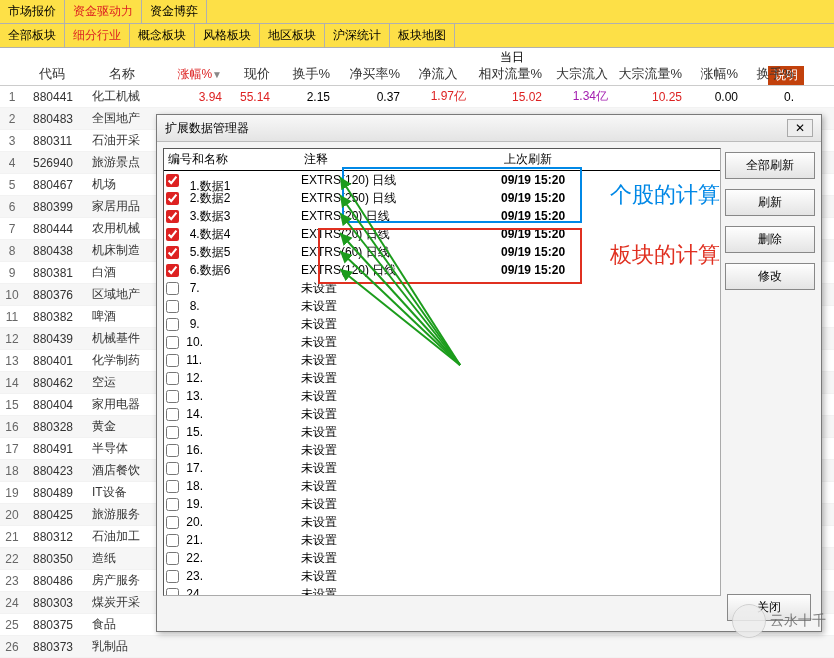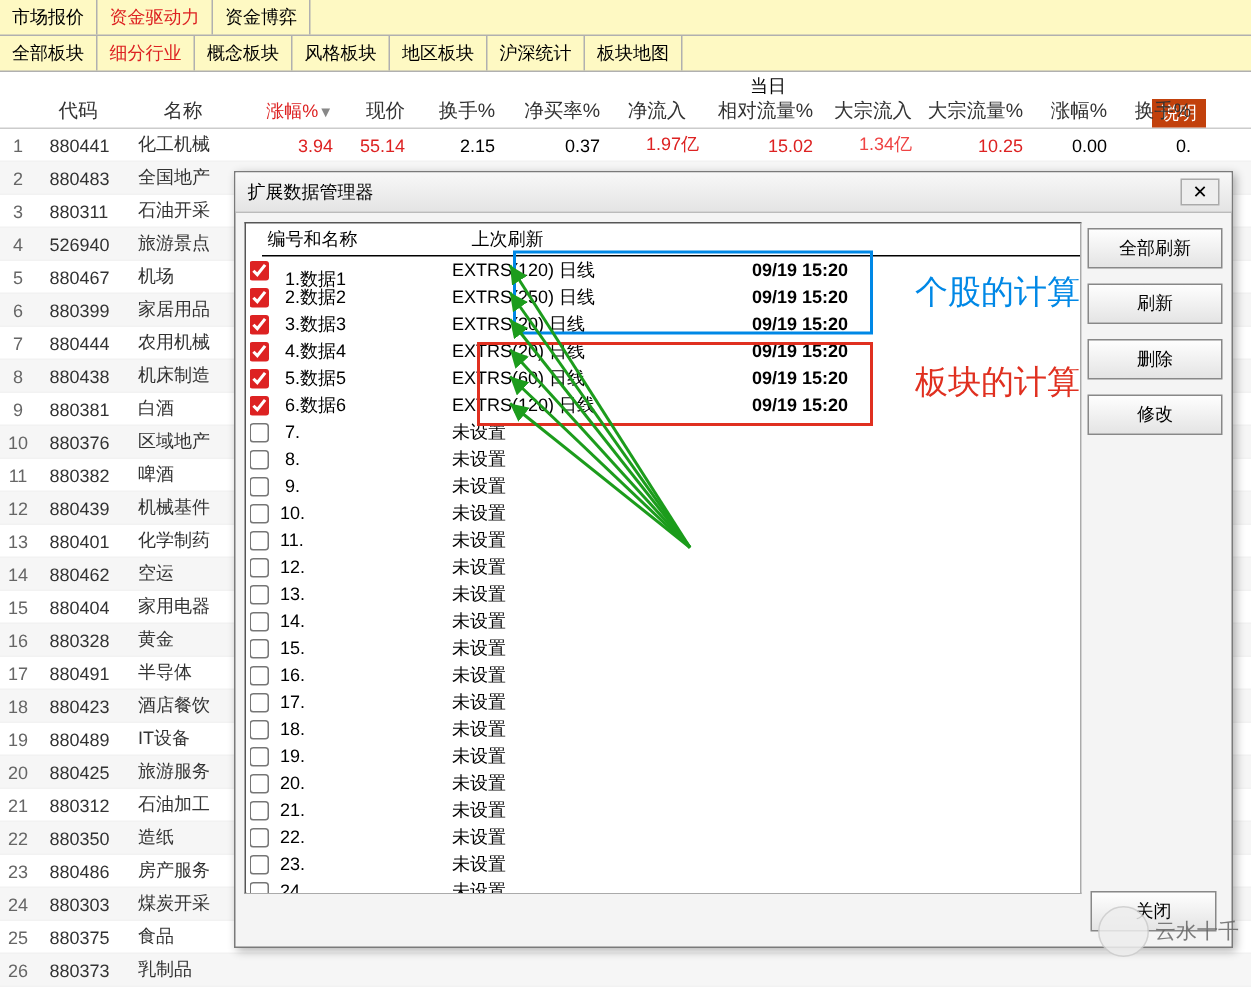--- a/index.html
+++ b/index.html
@@ -1,18 +1,18 @@
 <!DOCTYPE html>
 <html><head>
 <meta charset="utf-8">
 <style>
 * { box-sizing: border-box; margin: 0; padding: 0; font-family: "SimSun", "Microsoft YaHei", sans-serif; font-size: 12px; }
 body { background: #f0f0f0; width: 834px; height: 658px; overflow: hidden; position: relative; }
 
-.tabs { display: flex; background: #fef9c3; border-bottom: 1px solid #b0b0b0; }
+.tabs { display: flex; background: #fde047; border-bottom: 1px solid #b0b0b0; }
 .tab { padding: 3px 8px; border-right: 1px solid #b0b0b0; cursor: pointer; }
 .tab.active { color: #d22; }
 
 .table-area { background: #fff; }
 .thead { position: relative; border-bottom: 1px solid #ccc; height: 38px; }
 .th { position: absolute; bottom: 2px; text-align: center; color: #333; font-size: 13px; }
 .th2 { left: 24px; width: 56px; }
 .th3 { left: 92px; width: 60px; }
 .th4 { left: 162px; width: 60px; text-align: right; color: #d22;}
 .th5 { left: 226px; width: 44px; text-align: right; }
@@ -33,32 +33,32 @@
 .td { display: inline-block; text-align: right; position: absolute; }
 .td.idx { left: 4px; width: 16px; text-align: center; color: #666;}
 .td.code { left: 33px; width: 56px; text-align: left; color: #333;}
 .td.name { left: 92px; width: 72px; text-align: left; color: #333;}
 .td.pct { left: 162px; width: 60px; color: #d22; }
 .td.price { left: 226px; width: 44px; color: #d22; }
 .td.turn { left: 276px; width: 54px; }
 .td.net { left: 336px; width: 64px; }
 .td.in  { left: 410px; width: 56px; color: #d22;}
 .td.rel { left: 472px; width: 70px; color: #d22;}
-.td.blk { left: 548px; width: 60px; color: #ef4444;}
+.td.blk { left: 548px; width: 60px; color: #a21caf;}
 .td.blkf{ left: 614px; width: 68px; color: #d22;}
 .td.chg { left: 688px; width: 50px; }
 .td.tov { left: 744px; width: 50px; }
 
 
 .dialog { position: absolute; left: 156px; top: 114px; width: 666px; height: 518px; border: 1px solid #7a7a7a; background: #f4f4f4; box-shadow: 2px 2px 6px rgba(0,0,0,.3); }
 .dlg-title { background: linear-gradient(#f8f8f8,#e4e4e4); padding: 4px 8px; display: flex; justify-content: space-between; align-items: center; border-bottom: 1px solid #bbb; }
 .dlg-close { width: 26px; height: 18px; border: 1px solid #aaa; background: #eee; display: flex; align-items: center; justify-content: center; cursor: pointer; }
 .dlg-body { display: flex; height: 460px; padding: 6px; gap: 4px; }
 .listbox { flex: 1; border: 1px inset #aaa; background: #fff; overflow-y: scroll; position: relative; }
-.listhead { display: flex; font-weight: normal; border-bottom: 1px solid #000; padding: 2px 0; background:#fff; position: sticky; top:0;margin-left:10px;}
+.listhead { display: flex; font-weight: normal; border-bottom: 1px solid #000; padding: 2px 0; background:#fff; position: sticky; top:0;}
 .listhead span:nth-child(1){ width: 140px; padding-left: 4px;}
 .listhead span:nth-child(2){ width: 200px;}
 .listhead span:nth-child(3){ width: 120px;}
 .row { display: flex; align-items: center; height: 18px; padding-left: 2px; font-family: "SimSun"; }
 .row input[type=checkbox]{ margin-right: 4px; accent-color:#d22;}
 .row .c1 { width: 118px; white-space: pre; }
 .row .c2 { width: 200px; white-space: pre; }
 .row .c3 { width: 120px; white-space: pre; font-weight: bold; }
 .sidebtns { width: 90px; display: flex; flex-direction: column; gap: 10px; padding-top: 4px;}
 .btn { border: 1px solid #888; background: linear-gradient(#fefefe,#e4e4e4); padding: 4px 0; text-align: center; cursor: pointer; }
@@ -257,20 +257,21 @@
 
 <div class="dialog">
   <div class="dlg-title">
     <span>扩展数据管理器</span>
     <span class="dlg-close">✕</span>
   </div>
   <div class="dlg-body">
     <div class="listbox">
       <div class="listhead">
         <span>编号和名称</span>
+        <span>注释</span>
         <span>上次刷新</span>
       </div>
       <div id="listrows">
           <div class="row">
             <input type="checkbox" checked="" style="">
             <span class="c1" style="white-space: pre; margin-top: 12px;">  1.数据1</span>
             <span class="c2">EXTRS(120) 日线</span>
             <span class="c3">09/19 15:20</span>
           </div>
           <div class="row">

